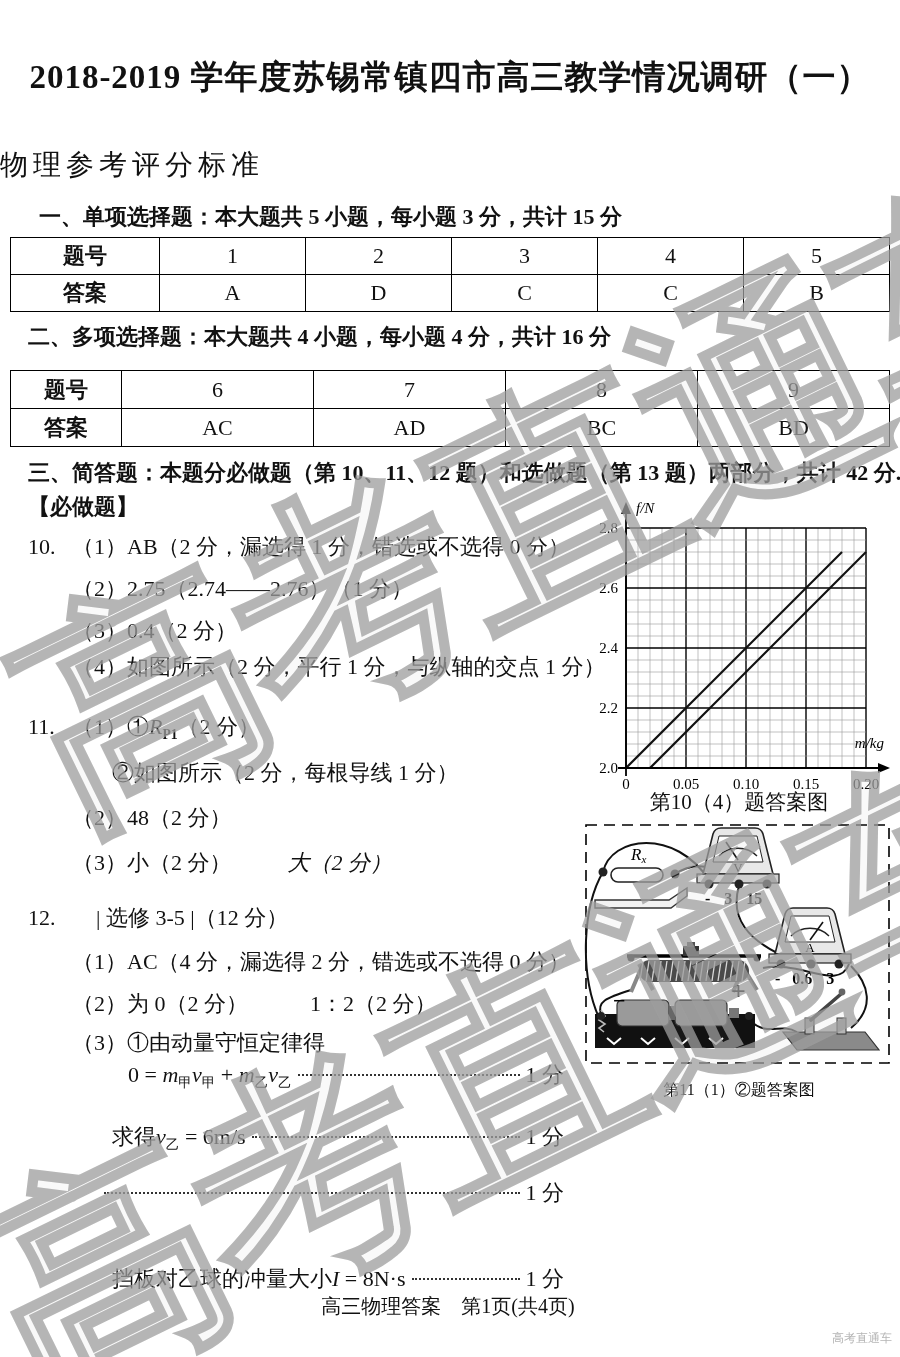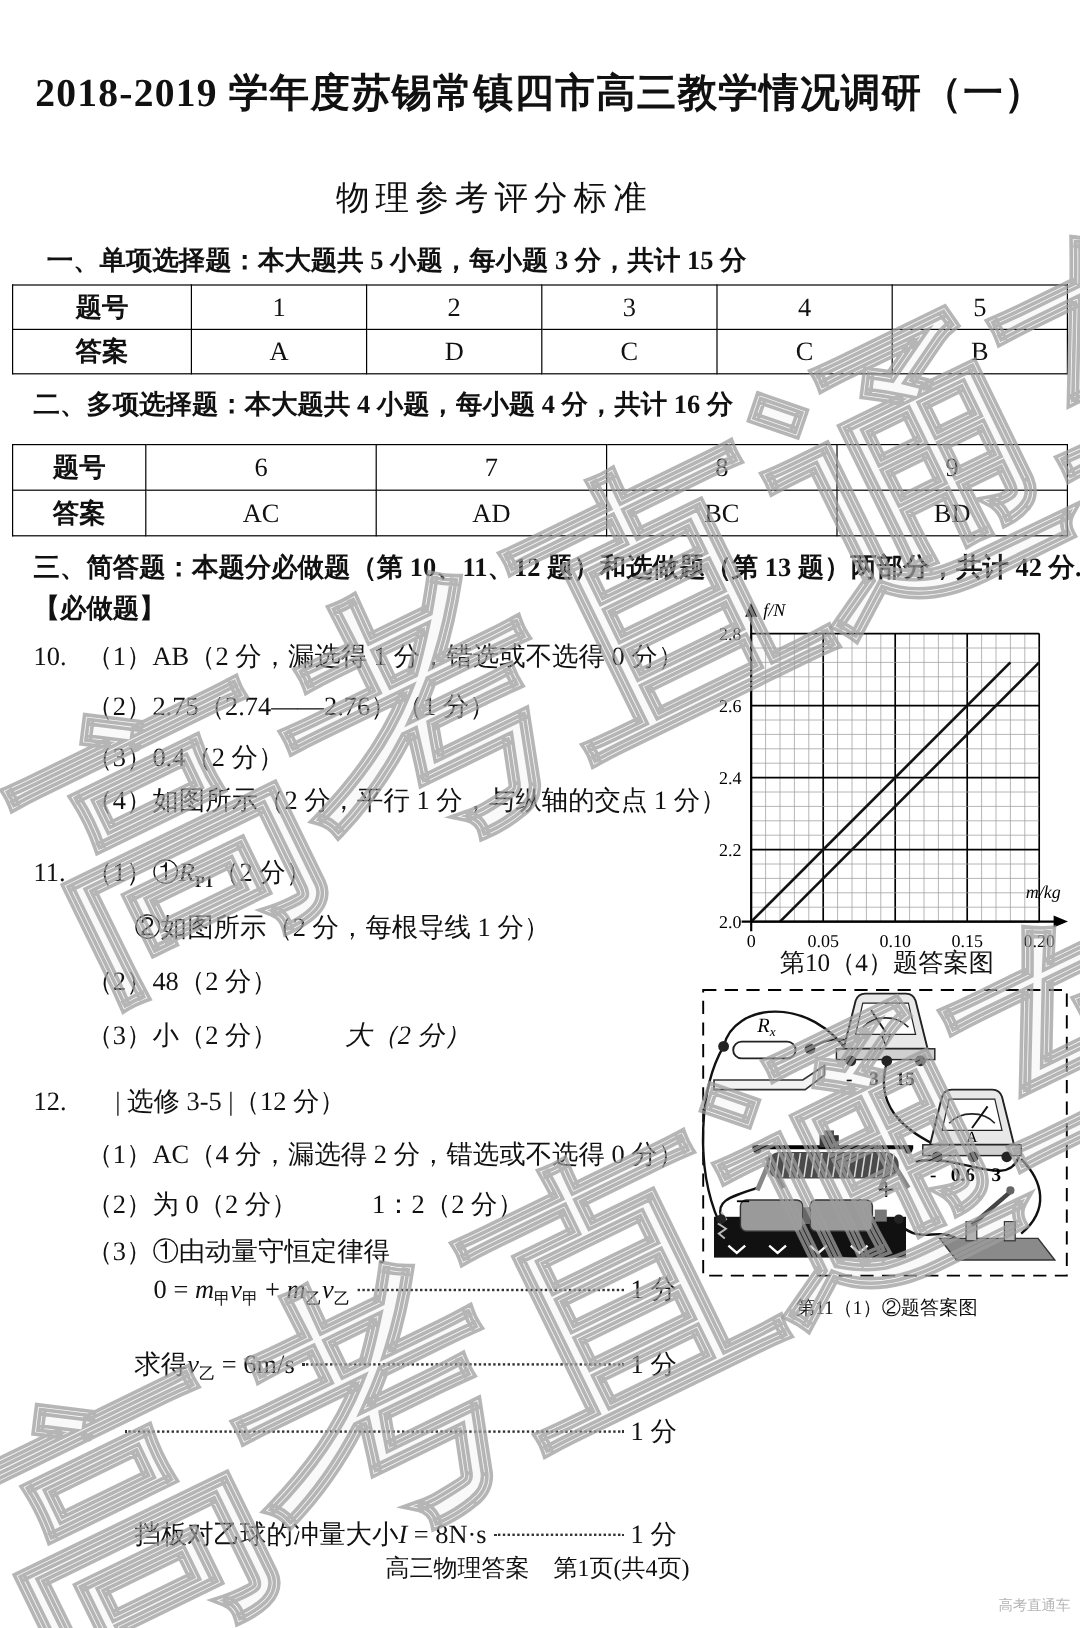--- a/index.html
+++ b/index.html
@@ -6,21 +6,21 @@
   body{
     width:900px;height:1357px;position:relative;background:#fff;overflow:hidden;
     font-family:"Liberation Serif","DejaVu Serif",serif;color:#111;
   }
   .abs{position:absolute;}
   .nowrap{white-space:nowrap;}
   .bold{font-weight:700;}
   .content{z-index:1;}
   
   .exam-title{left:0;top:55px;width:900px;font-size:33px;font-weight:700;letter-spacing:1px;text-align:center;}
-  .exam-subtitle{left:0;top:146px;width:824px;font-size:28px;letter-spacing:5px;text-align:center;}
+  .exam-subtitle{left:0;top:146px;width:824px;font-size:28px;letter-spacing:5px;}
   .sec-heading{left:28px;font-size:22px;font-weight:700;white-space:nowrap;}
   
   table.anskey{border-collapse:collapse;table-layout:fixed;}
   table.anskey td{border:1.7px solid #000;text-align:center;font-size:22px;padding:0;}
   table.anskey td.lbl{font-weight:700;}
   
   .ansline{font-size:22px;white-space:nowrap;}
   .qnum{display:inline-block;}
   .sub{font-size:0.62em;vertical-align:-0.35em;}
   .var{font-style:italic;font-family:"Liberation Serif",serif;}

